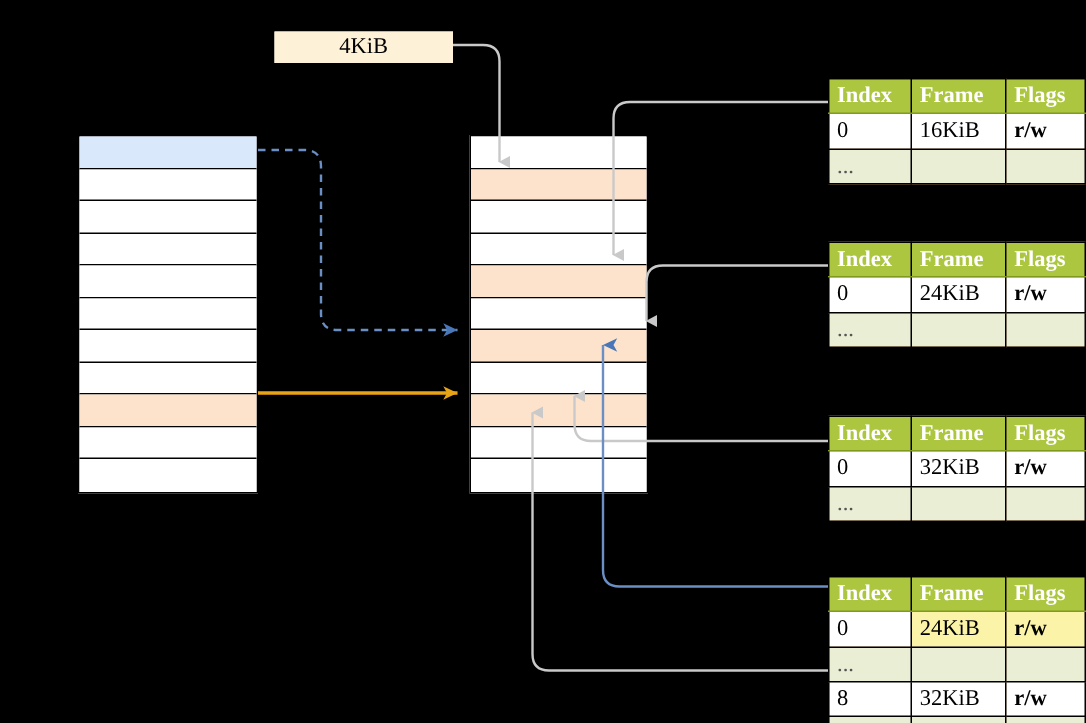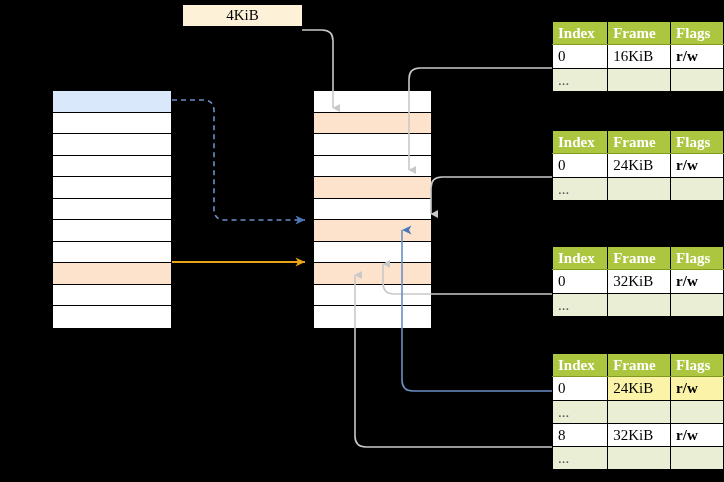--- a/index.html
+++ b/index.html
@@ -14,41 +14,41 @@
   .memrow.blue{background:#dae8fb;}
   .memrow.peach{background:#fde3cc;}
 
   
   .kib-box{position:absolute;box-sizing:border-box;background:#fdf1d7;
            border:1px solid #fdf1d7;color:#000;font-size:15px;
            display:flex;align-items:center;justify-content:center;}
 
   
   .ptable{position:absolute;border-collapse:collapse;border:1px solid #000;
-          background:#fdba74;table-layout:fixed;}
+          background:#fdba74;table-layout:fixed;margin-top:31px;}
   .ptable th{background:#acc63f;color:#fff;font-weight:bold;font-size:15px;
              text-align:left;padding:1px 5px;border:1px solid #000;
              border-bottom:1px solid #7f9a1e;line-height:1.35;}
   .ptable td{font-size:15px;color:#000;padding:1px 5px;border:1px solid #000;
              background:#fff;line-height:1.35;height:22px;box-sizing:border-box;}
   .ptable tr.ell td{background:#e9eed5;color:#555;}
   .ptable td.hl{background:#fbf4a8;}
   .col-i{width:52px;}
   .col-f{width:62px;}
   .col-g{width:50px;font-weight:bold;}
 
   svg.wires{position:absolute;left:0;top:0;width:724px;height:482px;
             pointer-events:none;}
 </style>
 </head>
 <body>
 
 <div class="stage">
 
-  <div class="kib-box" style="left:183px;top:5px;width:119px;height:21px;">
+  <div class="kib-box" style="left:183px;top:21px;width:119px;height:21px;">
     <span>4KiB</span>
   </div>
 
   <div class="memtable" id="left-col" style="left:52px;top:90px;width:120px;height:239px;">
       <div class="memrow blue" style="height: 22px;"></div>
       <div class="memrow" style="height: 21px;"></div>
       <div class="memrow" style="height: 22px;"></div>
       <div class="memrow" style="height: 21px;"></div>
       <div class="memrow" style="height: 22px;"></div>
       <div class="memrow" style="height: 21px;"></div>

